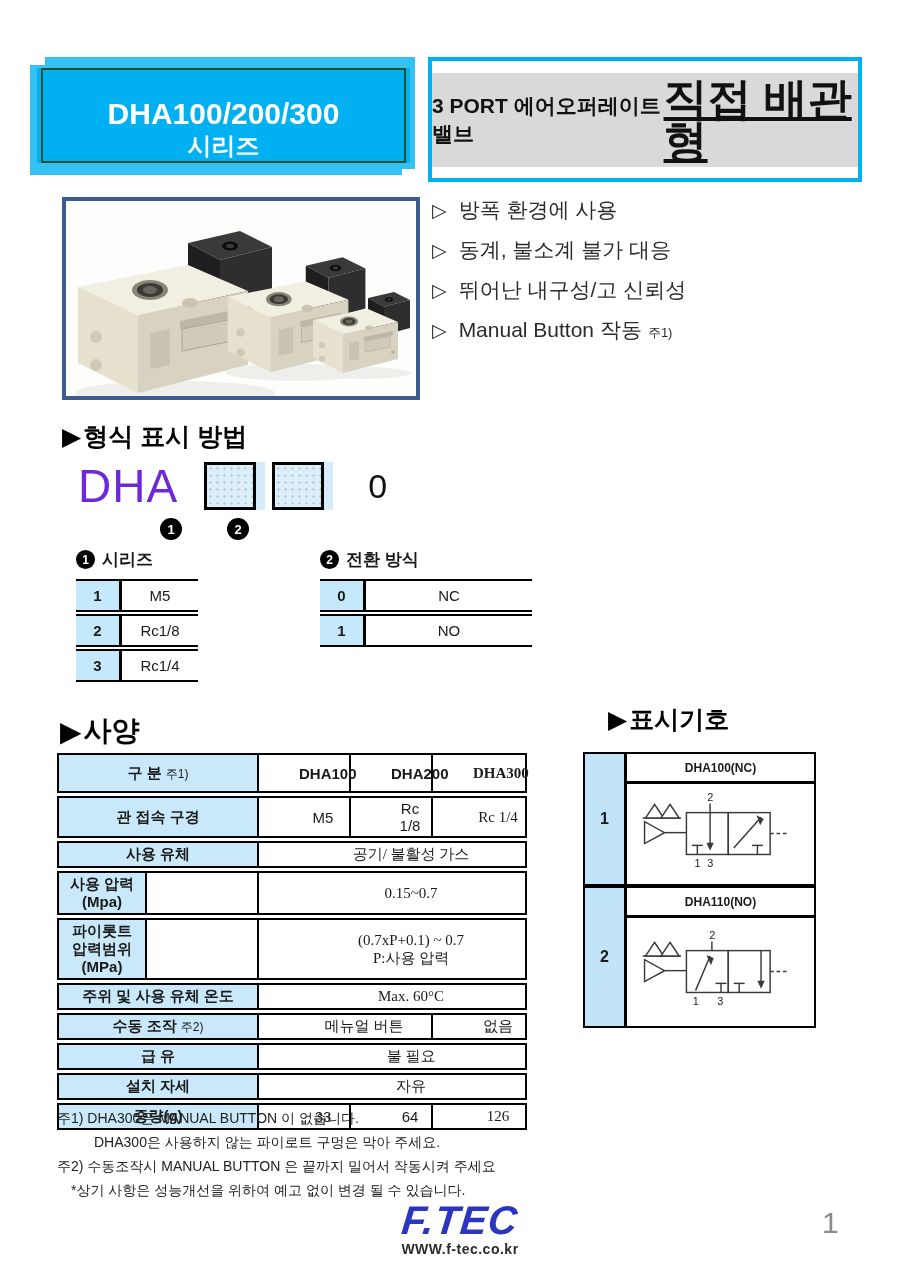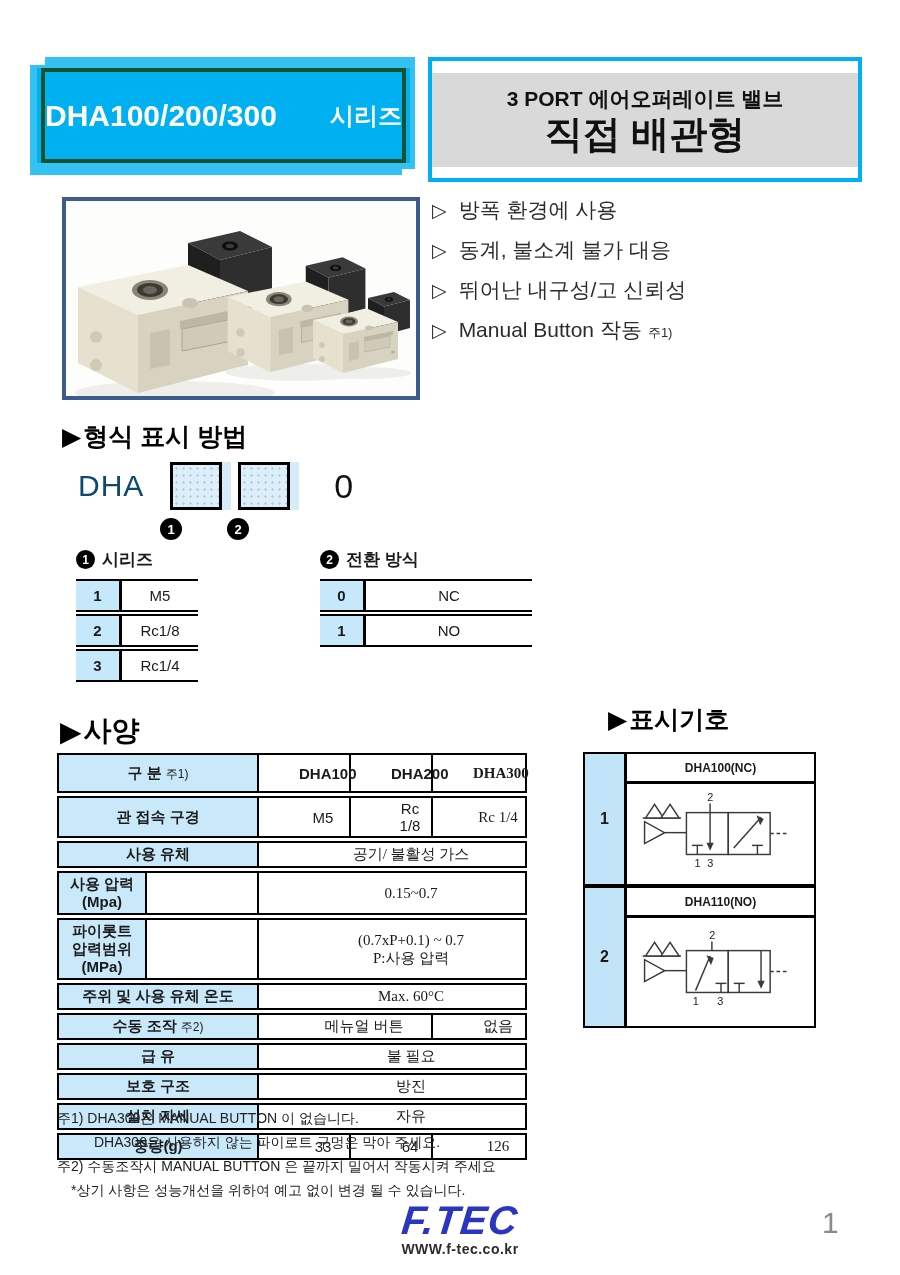--- a/index.html
+++ b/index.html
@@ -6,51 +6,51 @@
   html,body { background:#ffffff; }
   body { font-family:"Liberation Sans","DejaVu Sans",sans-serif; color:#1a1a1a; }
   .page { position:relative; width:900px; height:1275px; background:#fff; overflow:hidden; margin:0 auto; }
 
   
   .hdr-left { position:absolute; left:30px; top:57px; width:388px; height:120px; }
   .hdr-left .back-a { position:absolute; left:15px; top:0; width:370px; height:112px; background:#35c2f2; }
   .hdr-left .back-b { position:absolute; left:0; top:8px; width:372px; height:110px; background:#35c2f2; }
   .hdr-left .main-box { position:absolute; left:7px; top:11px; width:373px; height:95px; background:#00b0f0;
       display:flex; align-items:center; justify-content:center; }
-  .hdr-left .inner { width:100%; height:100%; margin:4px; border:4px solid #14532d; background:#00b0f0;
-      display:flex; flex-direction:row; align-items:center; justify-content:space-between; color:#fff; }
+  .hdr-left .inner { width:100%; height:100%; margin:4px; border:2px solid #14532d; background:#00b0f0;
+      display:flex; flex-direction:column; align-items:center; justify-content:flex-end; color:#fff; }
   .hdr-left .l1 { font-size:30px; font-weight:bold; letter-spacing:0px; line-height:34px; }
   .hdr-left .l2 { font-size:24px; font-weight:bold; line-height:30px; }
 
   .hdr-right { position:absolute; left:428px; top:57px; width:434px; height:125px; border:4px solid #00b0f0; background:#fff; }
   .hdr-right .band { position:absolute; left:0; top:12px; right:0; height:94px; background:#d9d9d9;
-      display:flex; flex-direction:column; align-items:center; justify-content:center; }
+      display:flex; flex-direction:row; align-items:center; justify-content:center; }
   .hdr-right .l1 { font-size:21px; font-weight:bold; color:#111; line-height:28px; }
-  .hdr-right .l2 { font-size:38px; font-weight:bold; color:#111; line-height:42px; }
+  .hdr-right .l2 { font-size:44px; font-weight:bold; color:#111; line-height:42px;text-decoration:underline; }
 
   
   .photo-box { position:absolute; left:62px; top:197px; width:358px; height:203px; border:4px solid #3d5c8e; background:#fdfdfb; }
   .photo-box svg { width:100%; height:100%; display:block; }
 
   
   .features { position:absolute; left:432px; top:196px; width:440px; }
   .feature { display:flex; align-items:baseline; font-size:21px; color:#2b2b2b; height:40px; }
   .feature .bullet { margin-right:12px; font-size:19px; color:#2b2b2b; }
   .feature .note { font-size:13px; margin-left:6px; color:#2b2b2b; }
 
   
   .sec-h { position:absolute; font-weight:bold; color:#000; display:flex; align-items:center; }
   .sec-h .marker { margin-right:2px; }
   #sec-model { left:62px; top:420px; font-size:25px; }
   #sec-spec  { left:60px; top:712px; font-size:28px; }
   #sec-sym   { left:608px; top:703px; font-size:25px; }
 
   
   .code-row { position:absolute; left:78px; top:458px; height:56px; display:flex; align-items:center; }
-  .code-prefix { font-size:30px; color:#0c4a6e; letter-spacing:1px; }
+  .code-prefix { font-size:46px; color:#6d28d9; letter-spacing:1px; }
   .code-box { width:52px; height:48px; border:3px solid #000; background:#ddeef8;
       background-image:radial-gradient(circle, rgba(110,170,215,.45) 1px, transparent 1.4px);
       background-size:7px 7px; margin-left:26px; box-shadow:9px 0 0 0 #d7ecfa; }
   .code-box.second { margin-left:16px; }
   .code-suffix { font-size:34px; color:#111; margin-left:44px; }
   .digit-markers { position:absolute; left:160px; top:518px; width:160px; display:flex; }
   .circ { width:22px; height:22px; border-radius:50%; background:#000; color:#fff; font-size:13px; font-weight:bold;
       display:flex; align-items:center; justify-content:center; }
   .circ.second { margin-left:45px; }
 
@@ -287,24 +287,20 @@
         <tr>
           <td class="lab" colspan="2">
             <span>수동 조작</span> <span class="small-note">주2)</span>
           </td>
           <td class="val" colspan="2">메뉴얼 버튼</td>
           <td class="val last">없음</td>
         </tr>
         <tr>
           <td class="lab" colspan="2">급 유</td>
           <td class="val last" colspan="3">불 필요</td>
-        </tr>
-        <tr>
-          <td class="lab" colspan="2">보호 구조</td>
-          <td class="val last" colspan="3">방진</td>
         </tr>
         <tr>
           <td class="lab" colspan="2">설치 자세</td>
           <td class="val last" colspan="3">자유</td>
         </tr>
         <tr>
           <td class="lab" colspan="2">중량(g)</td>
           <td class="val">33</td>
           <td class="val">64</td>
           <td class="val last">126</td>

